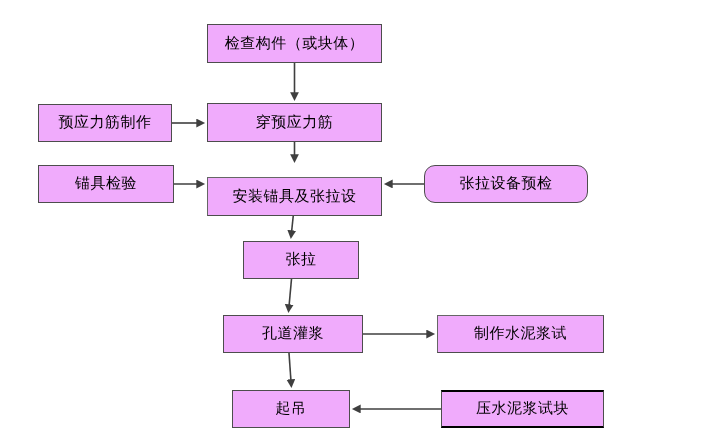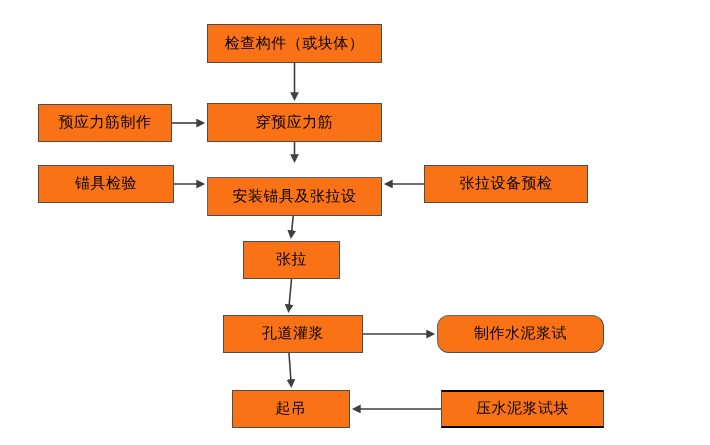--- a/index.html
+++ b/index.html
@@ -17,21 +17,21 @@
   #flow-canvas {
     position: absolute;
     left: 0;
     top: 0;
     width: 710px;
     height: 445px;
   }
   .node {
     position: absolute;
     box-sizing: border-box;
-    background: #f97316;
+    background: #f0abfc;
     border: 1px solid #4d4d4d;
     display: flex;
     align-items: center;
     justify-content: center;
     color: #000000;
     font-size: 15px;
     letter-spacing: 0.5px;
     white-space: nowrap;
     z-index: 2;
   }
@@ -87,30 +87,30 @@
     </div>
     <div class="node" style="left: 207px; top: 103px; width: 175px; height: 39px;">
       <span class="node-label">穿预应力筋</span>
     </div>
     <div class="node" style="left: 38px; top: 165px; width: 136px; height: 38px;">
       <span class="node-label">锚具检验</span>
     </div>
     <div class="node semi" style="left: 207px; top: 177px; width: 175px; height: 39px;">
       <span class="node-label">安装锚具及张拉设</span>
     </div>
-    <div class="node" style="left: 424px; top: 165px; width: 164px; height: 38px;">
+    <div class="node" style="left: 424px; top: 165px; width: 164px; height: 38px; border-radius: 11px;">
       <span class="node-label">张拉设备预检</span>
     </div>
-    <div class="node" style="left: 243px; top: 241px; width: 97px; height: 38px;">
+    <div class="node" style="left: 243px; top: 241px; width: 116px; height: 38px;">
       <span class="node-label">张拉</span>
     </div>
     <div class="node" style="left: 223px; top: 315px; width: 140px; height: 38px;">
       <span class="node-label">孔道灌浆</span>
     </div>
-    <div class="node semi" style="left: 437px; top: 315px; width: 167px; height: 38px; border-radius: 12px;">
+    <div class="node semi" style="left: 437px; top: 315px; width: 167px; height: 38px;">
       <span class="node-label">制作水泥浆试</span>
     </div>
     <div class="node" style="left: 232px; top: 390px; width: 118px; height: 38px;">
       <span class="node-label">起吊</span>
     </div>
     <div class="node heavy" style="left: 441px; top: 390px; width: 163px; height: 38px;">
       <span class="node-label">压水泥浆试块</span>
     </div>
   </div>
 

